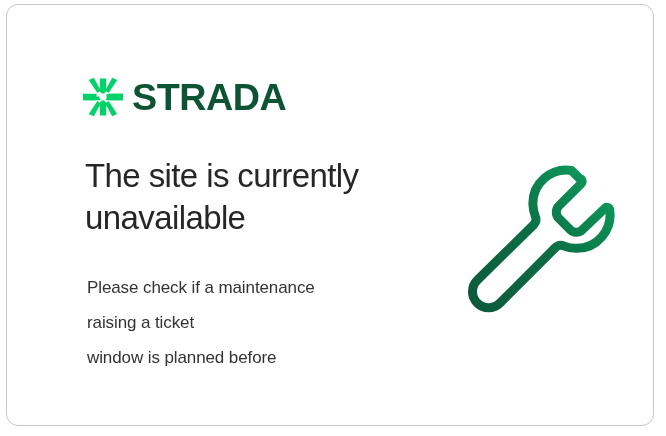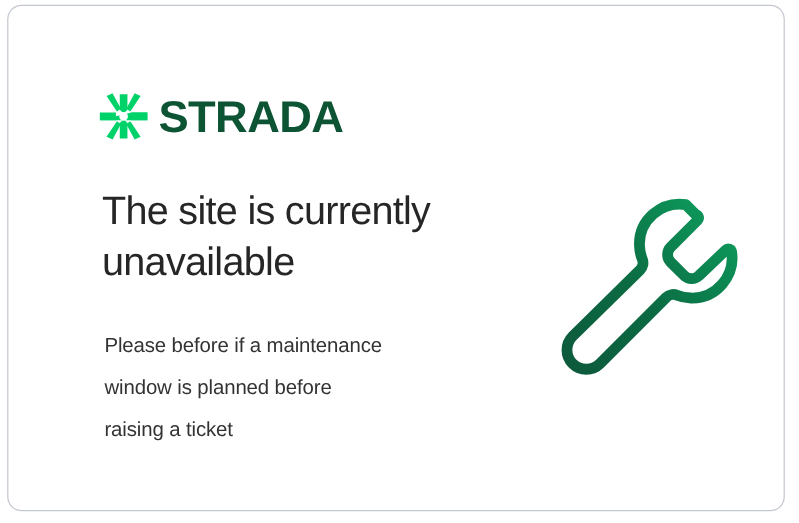--- a/index.html
+++ b/index.html
@@ -143,23 +143,23 @@
         </g>
 
         <circle cx="50" cy="50" r="9" fill="#ffffff"></circle>
       </svg>
       <span class="brand-wordmark">STRADA</span>
     </div>
 
     <h1 class="headline">The site is currently unavailable</h1>
 
     <p class="body-copy">
-      <span class="copy-line">Please before if a maintenance</span>
+      <span class="copy-line">Please check if a maintenance</span>
+      <span class="copy-line">raising a ticket</span>
       <span class="copy-line">window is planned before</span>
-      <span class="copy-line">raising a ticket</span>
     </p>
 
     <div class="wrench-illustration">
       <svg viewBox="0 0 166 166" aria-hidden="true">
         <defs>
           <linearGradient id="wrenchGrad" x1="0" y1="1" x2="1" y2="0">
             <stop offset="0%" stop-color="#0d5a3c"></stop>
             <stop offset="45%" stop-color="#0b6b43"></stop>
             <stop offset="100%" stop-color="#0ea05f"></stop>
           </linearGradient>

